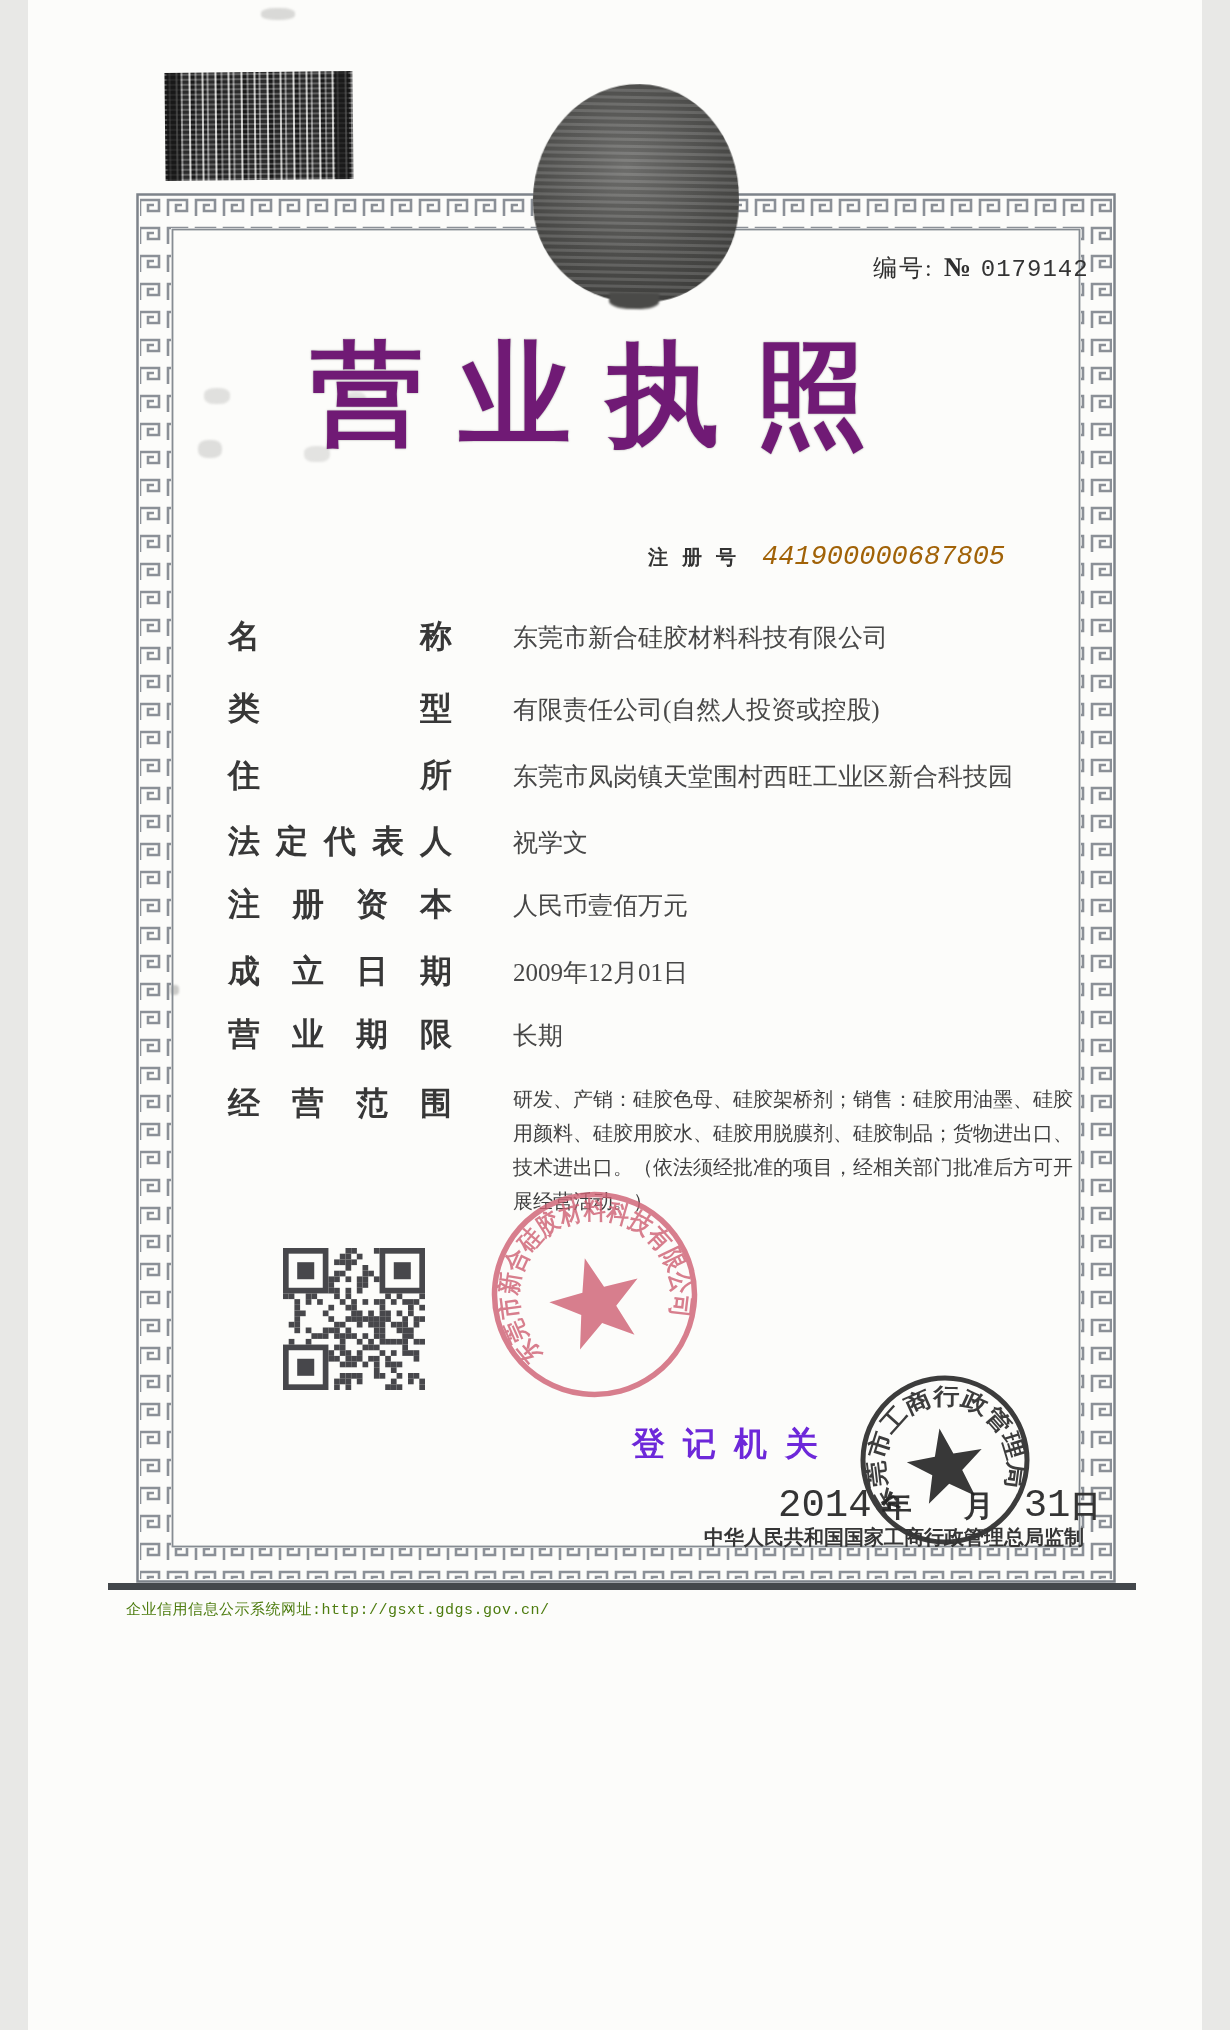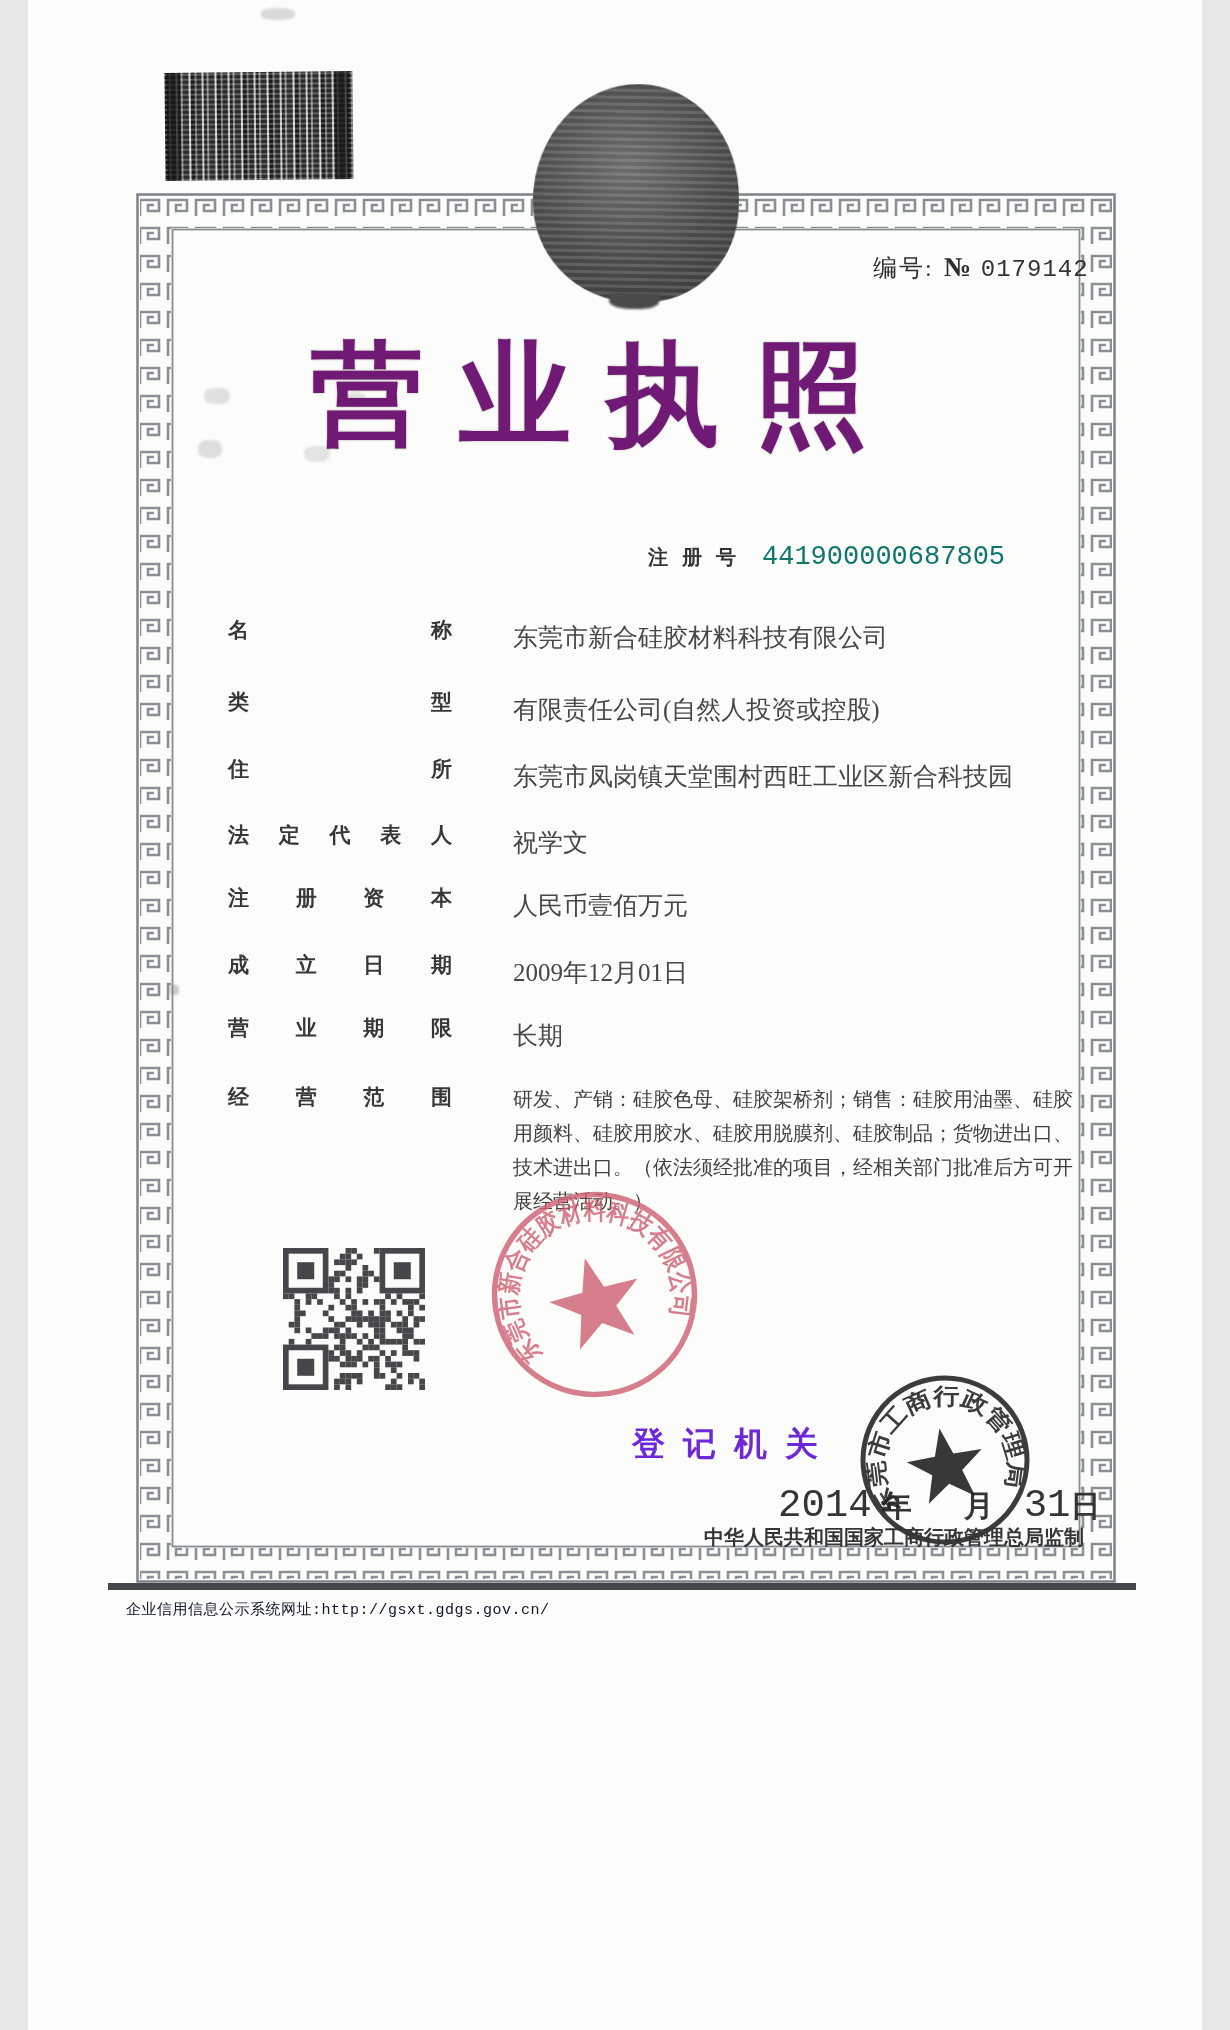--- a/index.html
+++ b/index.html
@@ -46,25 +46,25 @@
   .serial .no-sym{font-family:"Liberation Serif", serif; font-weight:700; font-size:27px; margin:0 8px 0 10px;}
   .serial .digits{font-family:"Liberation Mono", monospace; font-size:24px; letter-spacing:1px; color:#333;}
   .title{
     position:absolute; left:283px; top:333px; margin:0;
     font-family:"Liberation Sans", sans-serif; font-weight:700;
     font-size:112px; line-height:1.1; letter-spacing:36px; white-space:nowrap;
     color:#701a75; text-shadow:0 0 2px rgba(80,80,80,.55);
   }
   .regno{position:absolute; left:620px; top:542px; white-space:nowrap;}
   .regno .lbl{font-size:20px; font-weight:600; color:#333; letter-spacing:14px;}
-  .regno .val{font-family:"Liberation Mono", monospace; font-size:27px; color:#0f766e; margin-left:8px;}
+  .regno .val{font-family:"Liberation Mono", monospace; font-size:27px; color:#a16207; margin-left:8px;font-style:italic;}
   .row{position:absolute; left:200px; width:850px;}
   .row .lbl{
     position:absolute; left:0; top:0; width:224px;
-    font-size:21px; font-weight:600; color:#373737;
+    font-size:32px; font-weight:600; color:#373737;
     text-align:justify; text-align-last:justify; text-justify:inter-character; line-height:1.1;
   }
   .row .val{
     position:absolute; left:285px; top:5px; width:565px;
     font-size:25px; color:#474747; line-height:1.1; white-space:nowrap;
   }
   .row .val.para{
     top:-16px; white-space:normal; font-size:20px; line-height:34px; color:#3f3f3f;margin-top:12px;
   }
   
@@ -77,21 +77,21 @@
   .registrar{position:absolute; left:604px; top:1422px; font-size:33px; font-weight:600; letter-spacing:18px; color:#6d28d9; white-space:nowrap;text-align:right;}
   .issue-date{position:absolute; left:750px; top:1484px; font-size:30px; color:#343434; white-space:nowrap;}
   .issue-date .num{font-family:"Liberation Mono", monospace; font-size:39px;}
   .issue-date .u-year{margin-left:10px; font-weight:600;}
   .issue-date .u-month{margin-left:52px; font-weight:600;}
   .issue-date .d-day{margin-left:30px;}
   .issue-date .u-day{font-weight:600;}
   
   .bottom-rule{position:absolute; left:80px; top:1583px; width:1028px; height:7px; background:#43474b; filter:blur(.5px);}
   .footer-left{
-    position:absolute; left:98px; top:1600px; font-size:15px; color:#0f172a; letter-spacing:.5px;
+    position:absolute; left:98px; top:1600px; font-size:15px; color:#4d7c0f; letter-spacing:.5px;
     font-family:"Liberation Mono", monospace; white-space:nowrap;
   }
   .footer-right{
     position:absolute; right:118px; top:1524px; font-size:20px; color:#353535; font-weight:600; white-space:nowrap;
   }
 </style>
 </head>
 <body>
 
 <div class="page">

